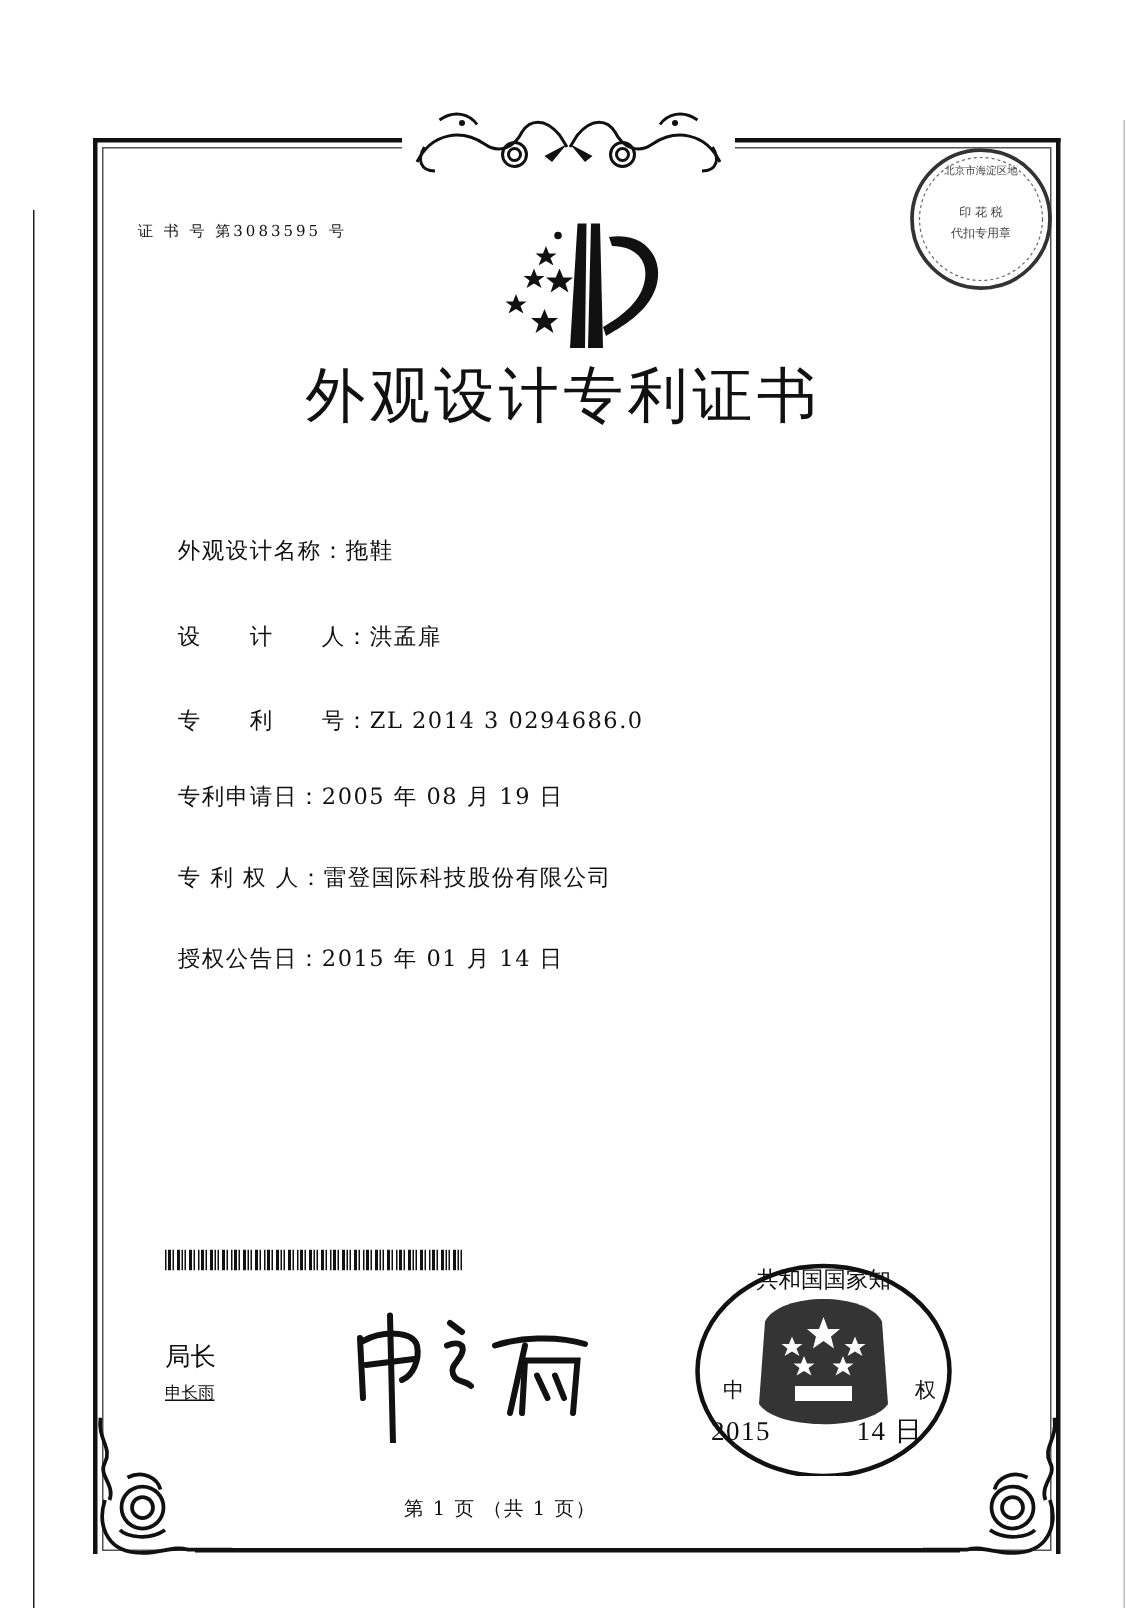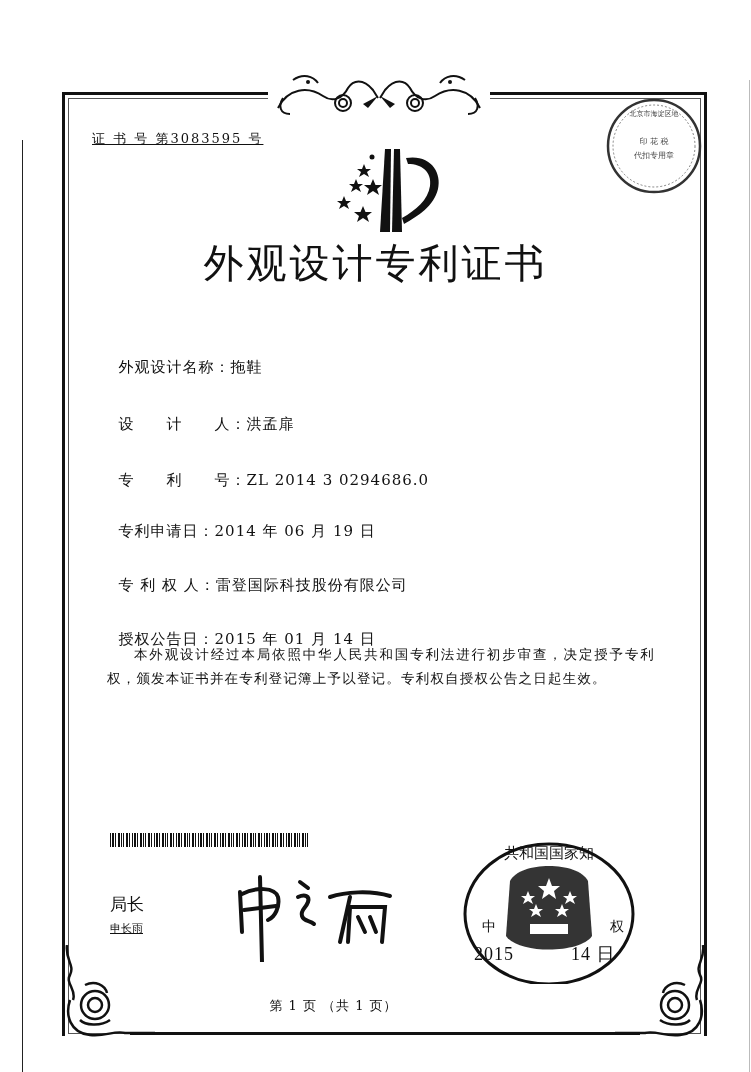--- a/index.html
+++ b/index.html
@@ -9,21 +9,21 @@
   .scan-edge-right { position:absolute; left:749px; top:80px; width:1px; height:992px; background:#bbb; }
   .frame-outer { position:absolute; left:62px; top:92px; width:645px; height:944px;
                  border:3px solid #111; box-sizing:border-box; border-bottom:none; border-left:3px solid #111; }
   .frame-inner { position:absolute; left:68px; top:98px; width:633px; height:936px;
                  border:1px solid #555; box-sizing:border-box; }
   .frame-bottom { position:absolute; left:130px; top:1032px; width:510px; height:3px; background:#111; }
   .ornament-top { position:absolute; left:268px; top:68px; width:222px; height:50px; background:#fff; }
   .corner { position:absolute; width:100px; height:100px; }
   .corner.bl { left:55px; top:945px; }
   .corner.br { left:615px; top:945px; transform:scaleX(-1); }
-  .cert-no { position:absolute; left:92px; top:130px; font-size:13px; letter-spacing:2px;text-decoration:underline; }
+  .cert-no { position:absolute; left:92px; top:147px; font-size:10px; letter-spacing:2px; }
   .seal-small { position:absolute; left:604px; top:96px; width:100px; height:100px; }
   .emblem { position:absolute; left:330px; top:144px; width:115px; height:92px; }
   .title { position:absolute; left:0; width:751px; top:236px; text-align:center;
            font-family:"DejaVu Sans","Liberation Sans",sans-serif; font-size:40px; letter-spacing:3px; font-weight:500; }
   .field { position:absolute; left:107px; font-size:15px; letter-spacing:1px; white-space:pre; }
   .field .lbl { letter-spacing:1px; }
   .para { position:absolute; left:107px; width:548px; font-size:13.5px; line-height:24px; letter-spacing:1.2px; }
   .para p { margin:0; text-indent:2em; text-align:justify; }
   .barcode { position:absolute; left:110px; top:833px; width:198px; height:14px; }
   .director-title { position:absolute; left:110px; top:893px; font-family:"DejaVu Sans","Liberation Sans",sans-serif; font-size:17px; }
@@ -115,31 +115,30 @@
 <div class="field" style="top:340px;">
   <span class="lbl">外观设计名称：</span><span>拖鞋</span>
 </div>
 <div class="field" style="top:397px;">
   <span class="lbl">设　　计　　人：</span><span>洪孟扉</span>
 </div>
 <div class="field" style="top:453px;">
   <span class="lbl">专　　利　　号：</span><span>ZL 2014 3 0294686.0</span>
 </div>
 <div class="field" style="top:504px;">
-  <span class="lbl">专利申请日：</span><span>2014 年 06 月 19 日</span>
+  <span class="lbl">专利申请日：</span><span>2005 年 08 月 19 日</span>
 </div>
 <div class="field" style="top:558px;text-align:right;">
   <span class="lbl">专 利 权 人：</span><span>雷登国际科技股份有限公司</span>
 </div>
 <div class="field" style="top:612px;">
   <span class="lbl">授权公告日：</span><span>2015 年 01 月 14 日</span>
 </div>
 
 <div class="para" style="top:642px;">
-  <p>本外观设计经过本局依照中华人民共和国专利法进行初步审查，决定授予专利权，颁发本证书并在专利登记簿上予以登记。专利权自授权公告之日起生效。</p>
 </div>
 
 <svg class="barcode" viewBox="0 0 198 14" preserveAspectRatio="none">
   <g fill="#111">
     <rect x="0" y="0" width="1" height="14"></rect>
       <rect x="2" y="0" width="2" height="14"></rect>
       <rect x="5" y="0" width="1" height="14"></rect>
     <rect x="8" y="0" width="2" height="14"></rect>
       <rect x="11" y="0" width="1" height="14"></rect>
       <rect x="13" y="0" width="1" height="14"></rect>

